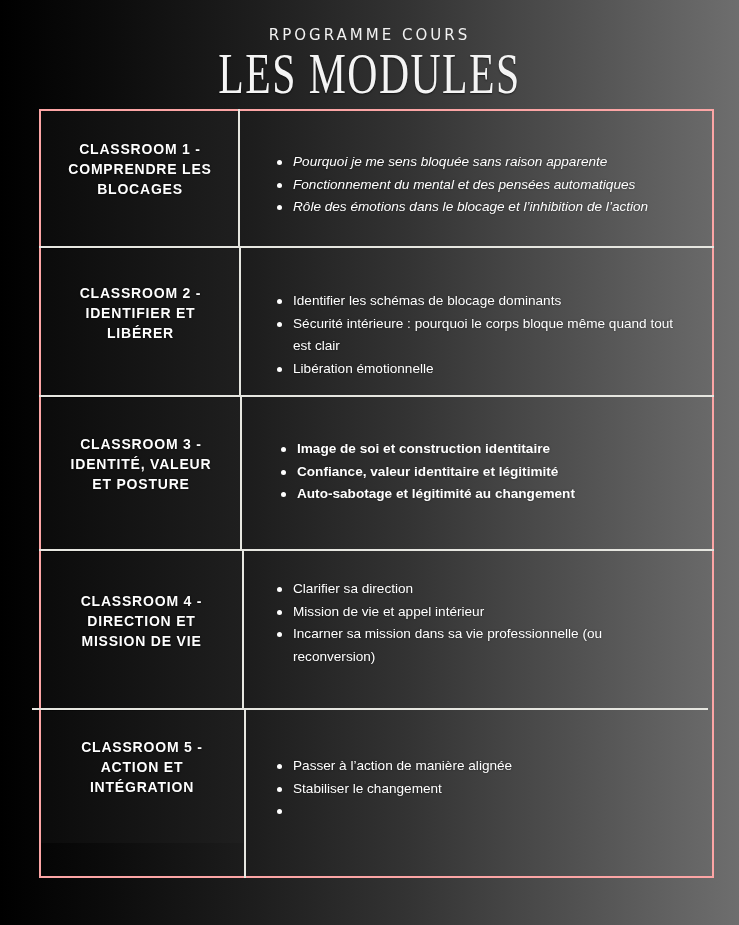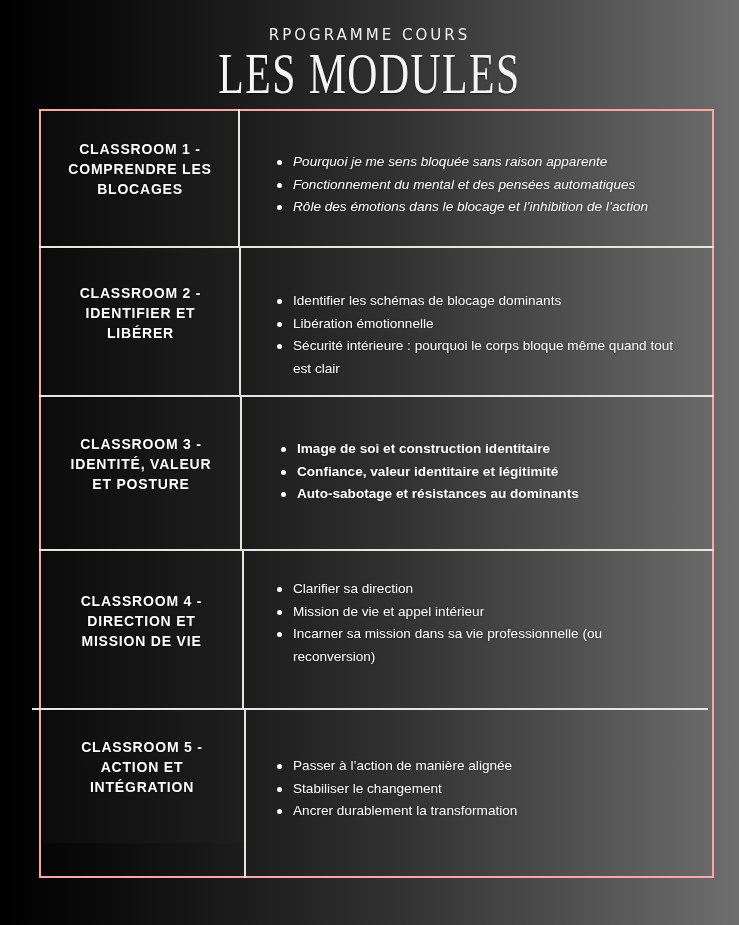--- a/index.html
+++ b/index.html
@@ -69,33 +69,33 @@
       <li><span class="bullet"></span><span>Rôle des émotions dans le blocage et l’inhibition de l’action</span></li>
     </ul>
   </div>
 
   <div class="left-cell" style="left:0;top:138px;width:199px;height:147px;">
     <div class="left-label">CLASSROOM 2 - IDENTIFIER ET LIBÉRER</div>
   </div>
   <div class="right-cell" style="left:236px;top:179px;width:412px;">
     <ul>
       <li><span class="bullet"></span><span>Identifier les schémas de blocage dominants</span></li>
+      <li><span class="bullet"></span><span>Sécurité intérieure : pourquoi le corps bloque même quand tout est clair</span></li>
       <li><span class="bullet"></span><span>Libération émotionnelle</span></li>
-      <li><span class="bullet"></span><span>Sécurité intérieure : pourquoi le corps bloque même quand tout est clair</span></li>
     </ul>
   </div>
 
   <div class="left-cell" style="left:0;top:287px;width:200px;height:152px;">
     <div class="left-label">CLASSROOM 3 - IDENTITÉ, VALEUR ET POSTURE</div>
   </div>
   <div class="right-cell" style="left:240px;top:327px;width:420px;font-weight:bold;">
     <ul>
       <li><span class="bullet"></span><span>Image de soi et construction identitaire</span></li>
       <li><span class="bullet"></span><span>Confiance, valeur identitaire et légitimité</span></li>
-      <li><span class="bullet"></span><span>Auto-sabotage et résistances au dominants</span></li>
+      <li><span class="bullet"></span><span>Auto-sabotage et légitimité au changement</span></li>
     </ul>
   </div>
 
   <div class="left-cell" style="left:0;top:441px;width:201px;height:157px;">
     <div class="left-label">CLASSROOM 4 - DIRECTION ET MISSION DE VIE</div>
   </div>
   <div class="right-cell" style="left:236px;top:467px;width:400px;">
     <ul>
       <li><span class="bullet"></span><span>Clarifier sa direction</span></li>
       <li><span class="bullet"></span><span>Mission de vie et appel intérieur</span></li>
@@ -103,21 +103,21 @@
     </ul>
   </div>
 
   <div class="left-cell" style="left:0;top:600px;width:202px;height:132px;">
     <div class="left-label">CLASSROOM 5 - ACTION ET INTÉGRATION</div>
   </div>
   <div class="right-cell" style="left:236px;top:644px;width:420px;">
     <ul>
       <li><span class="bullet"></span><span>Passer à l’action de manière alignée</span></li>
       <li><span class="bullet"></span><span>Stabiliser le changement</span></li>
-      <li><span class="bullet"></span><span>Ancrer durablement la transformation</span></li>
+      <li><span class="bullet"></span></li>
     </ul>
   </div>
 </div>
 
 <div class="hline" style="left:39px;top:246px;width:675px;"></div>
 <div class="hline" style="left:39px;top:395px;width:675px;"></div>
 <div class="hline" style="left:39px;top:549px;width:675px;"></div>
 <div class="hline" style="left:32px;top:708px;width:676px;"></div>
 
 <div class="vline" style="left:238px;top:109px;height:139px;"></div>

